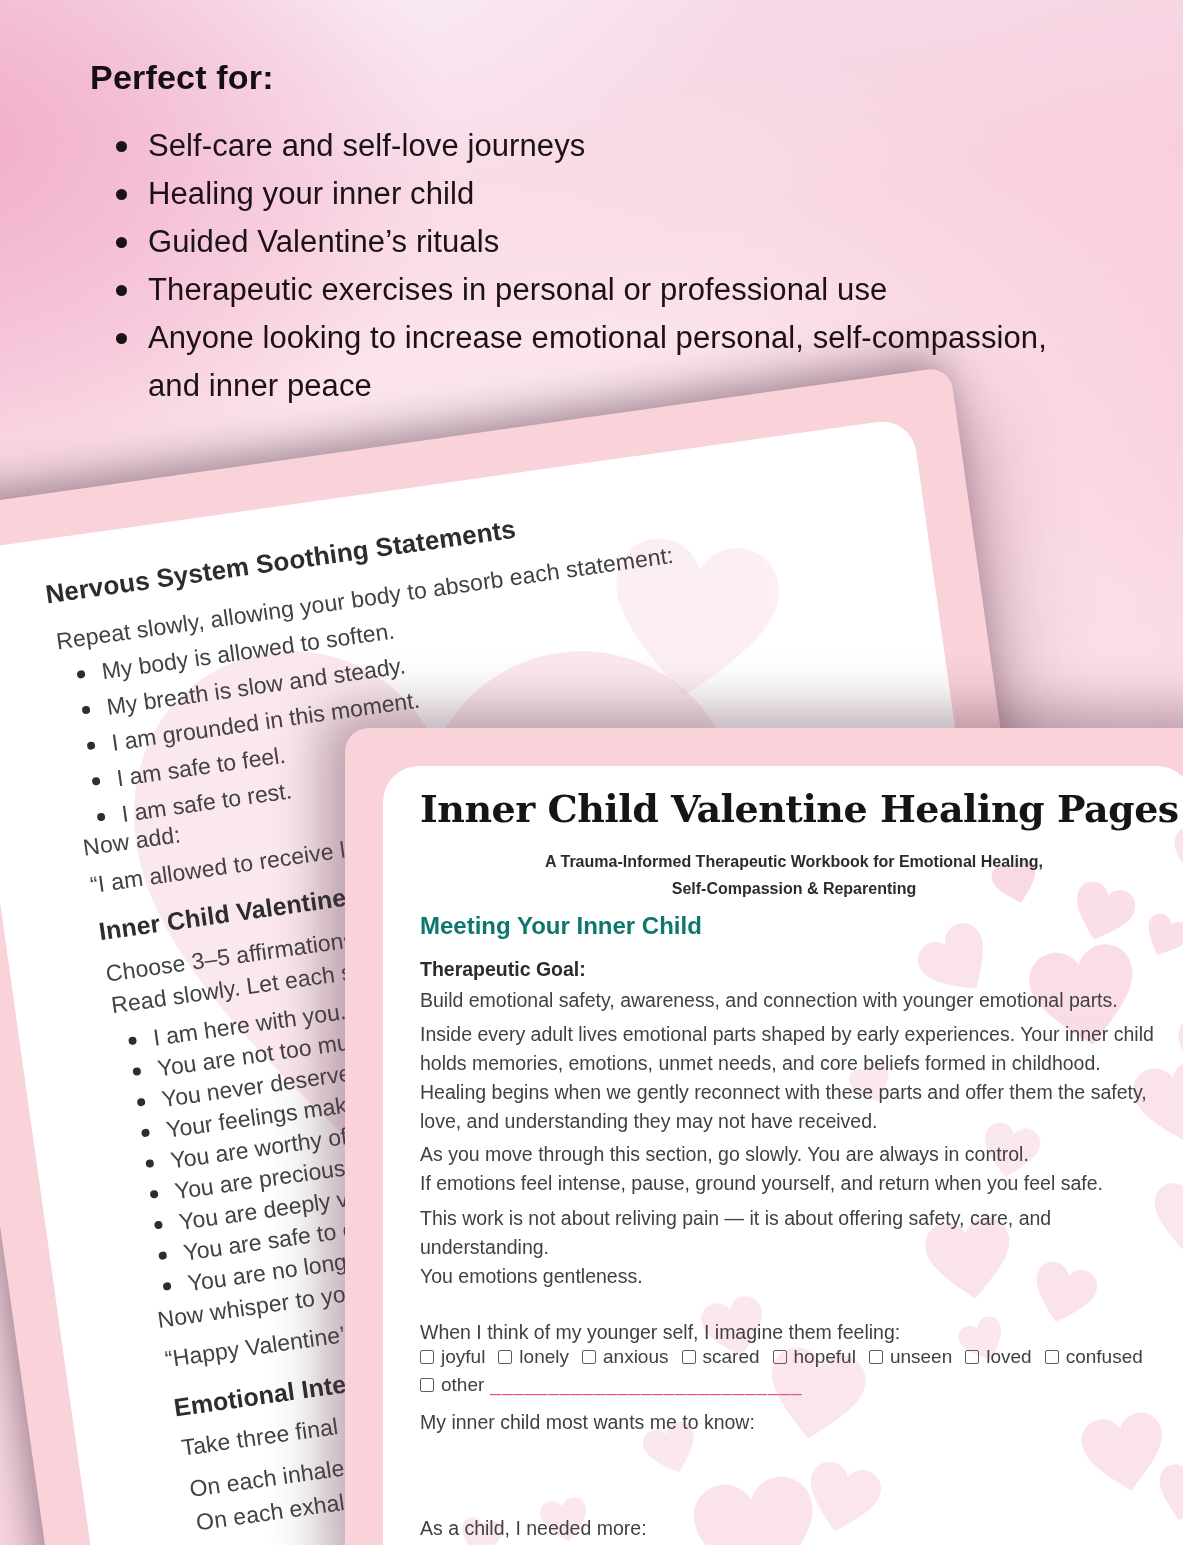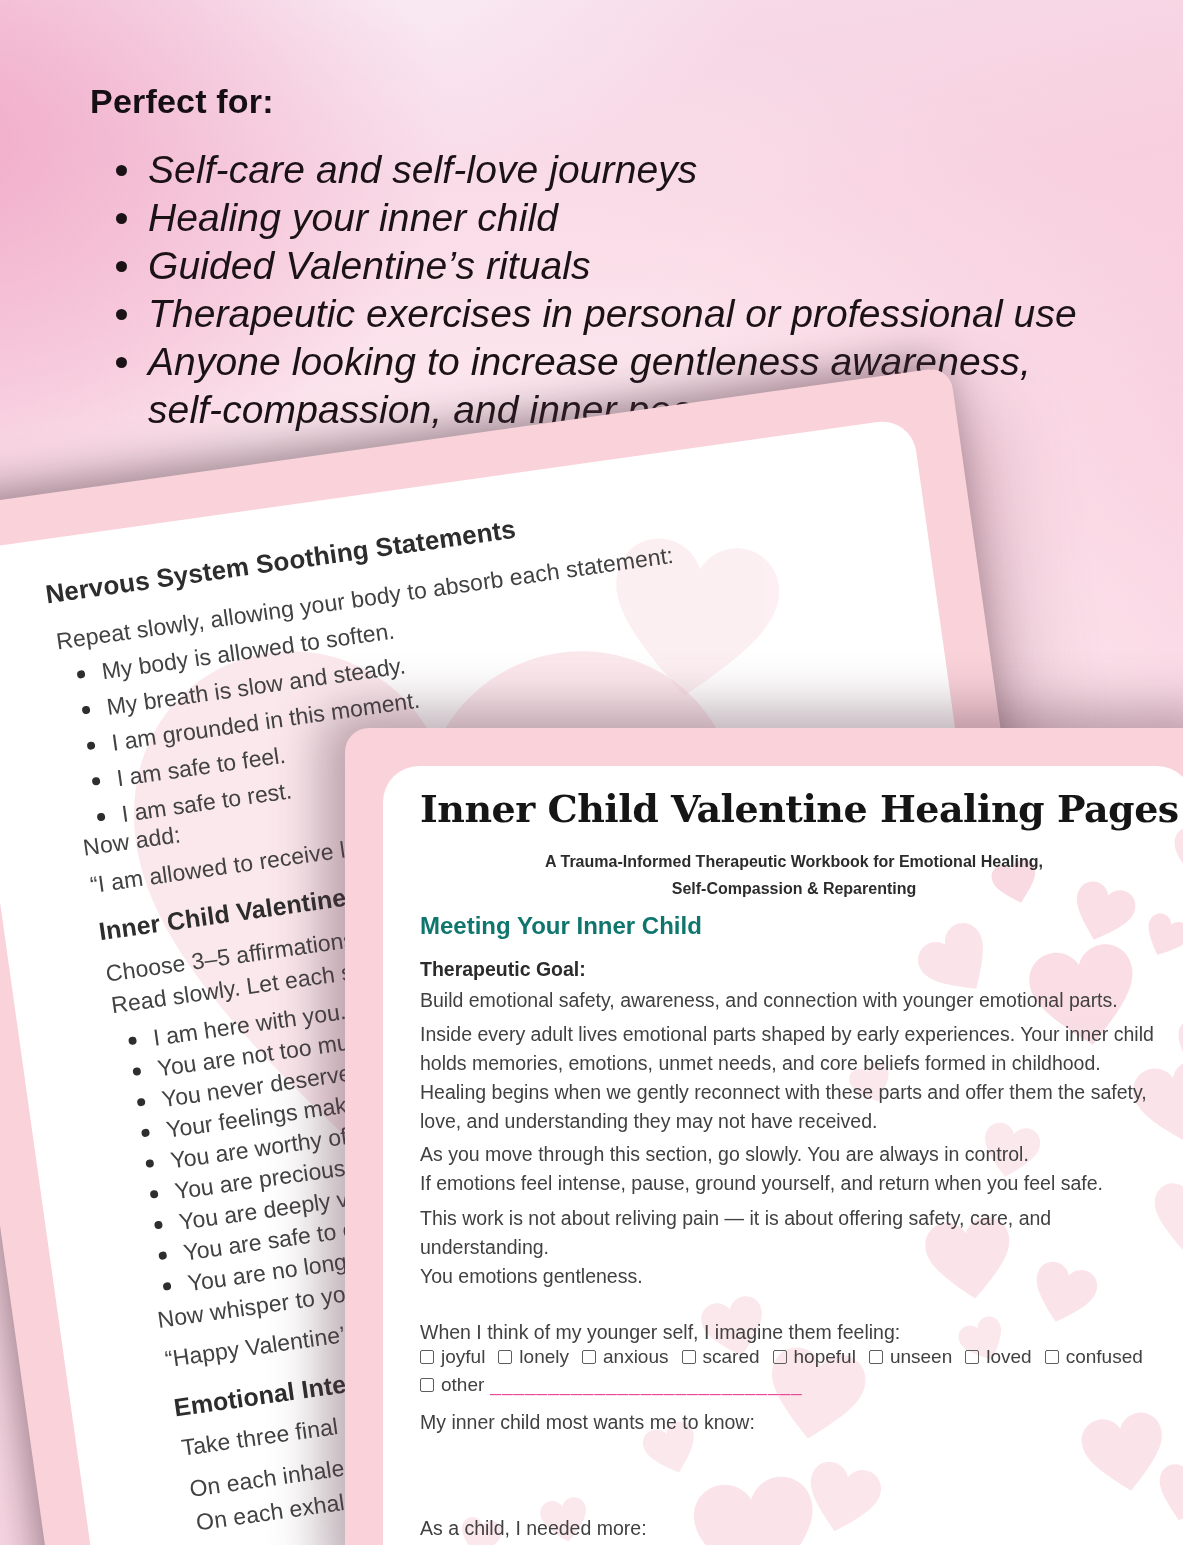--- a/index.html
+++ b/index.html
@@ -17,26 +17,26 @@
     font-family:"Liberation Sans",sans-serif;
     background:
       radial-gradient(900px 700px at -4% 9%, rgba(240,162,195,.8), rgba(240,162,195,0) 55%),
       radial-gradient(700px 420px at 30% -4%, rgba(250,240,248,.95), rgba(250,240,248,0) 60%),
       radial-gradient(1000px 820px at 108% 30%, rgba(247,187,210,.45), rgba(247,187,210,0) 62%),
       radial-gradient(1200px 950px at 46% 44%, rgba(255,246,249,.85), rgba(255,246,249,0) 70%),
       linear-gradient(170deg,#f6dcea 0%,#f8d3e1 20%,#fbe4ec 45%,#fbdfe9 66%,#f7d4e1 100%);
   }
 
   
-  .intro{position:absolute;left:90px;top:82px;width:990px;color:var(--intro-text);}
+  .intro{position:absolute;left:90px;top:58px;width:990px;color:var(--intro-text);}
   .intro h2{font-size:34px;font-weight:800;letter-spacing:.2px;color:#150f13;}
   .intro ul{list-style:none;margin-top:25px;}
   .intro li{
-    position:relative;padding-left:58px;font-size:39px;line-height:48px;
-    color:#1b1216;letter-spacing:.1px;font-style:italic;
+    position:relative;padding-left:58px;font-size:31px;line-height:48px;
+    color:#1b1216;letter-spacing:.1px;
   }
   .intro li::before{
     content:"";position:absolute;left:26px;top:19px;width:11px;height:11px;
     border-radius:50%;background:#1b1216;
   }
 
   
   .page{position:absolute;background:var(--page-border-pink);}
   .sheet{position:absolute;background:var(--paper-white);overflow:hidden;}
   .hearts{position:absolute;inset:0;pointer-events:none;}
@@ -87,21 +87,21 @@
 
 <div class="stage">
 
   <section class="intro">
     <h2>Perfect for:</h2>
     <ul>
         <li>Self-care and self-love journeys</li>
         <li>Healing your inner child</li>
         <li>Guided Valentine’s rituals</li>
         <li>Therapeutic exercises in personal or professional use</li>
-        <li>Anyone looking to increase gentleness awareness, self-compassion, and inner peace</li>
+        <li>Anyone looking to increase emotional personal, self-compassion, and inner peace</li>
       </ul>
   </section>
 
   <div class="page back">
     <div class="sheet">
       <div class="hearts" id="back-hearts">
           <svg viewBox="0 0 100 100" style="position: absolute; left: 110px; top: 150px; width: 630px; height: 630px; opacity: 0.5; transform: rotate(8deg);">
             <path d="M50 92 C18 64 2 46 2 28 C2 12 14 2 27 2 C37 2 46 8 50 17 C54 8 63 2 73 2 C86 2 98 12 98 28 C98 46 82 64 50 92 Z" fill="#f8d2dc"></path>
           </svg>
           <svg viewBox="0 0 100 100" style="position: absolute; left: 640px; top: 90px; width: 170px; height: 170px; opacity: 0.35; transform: rotate(15deg);">

